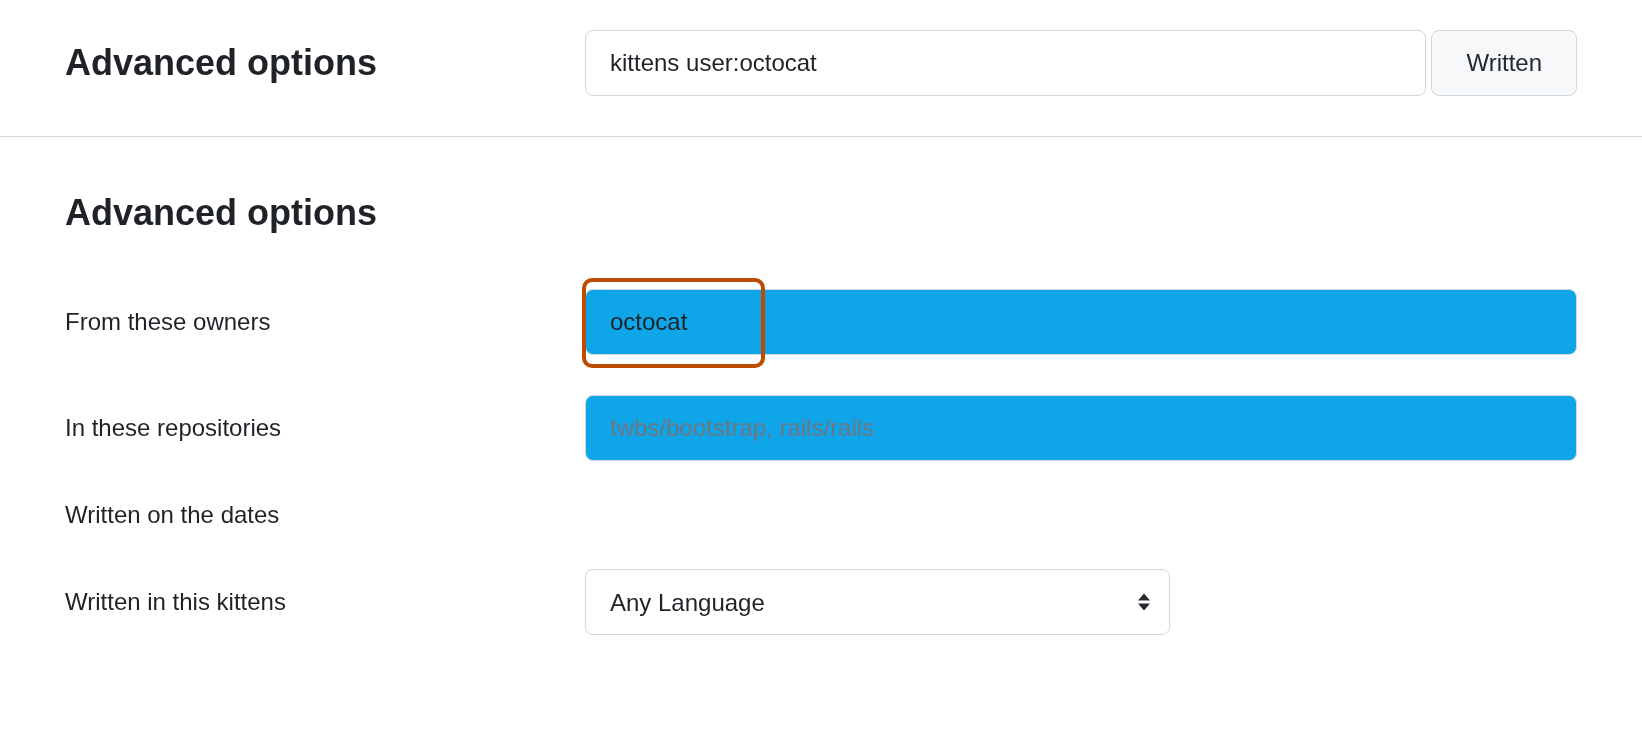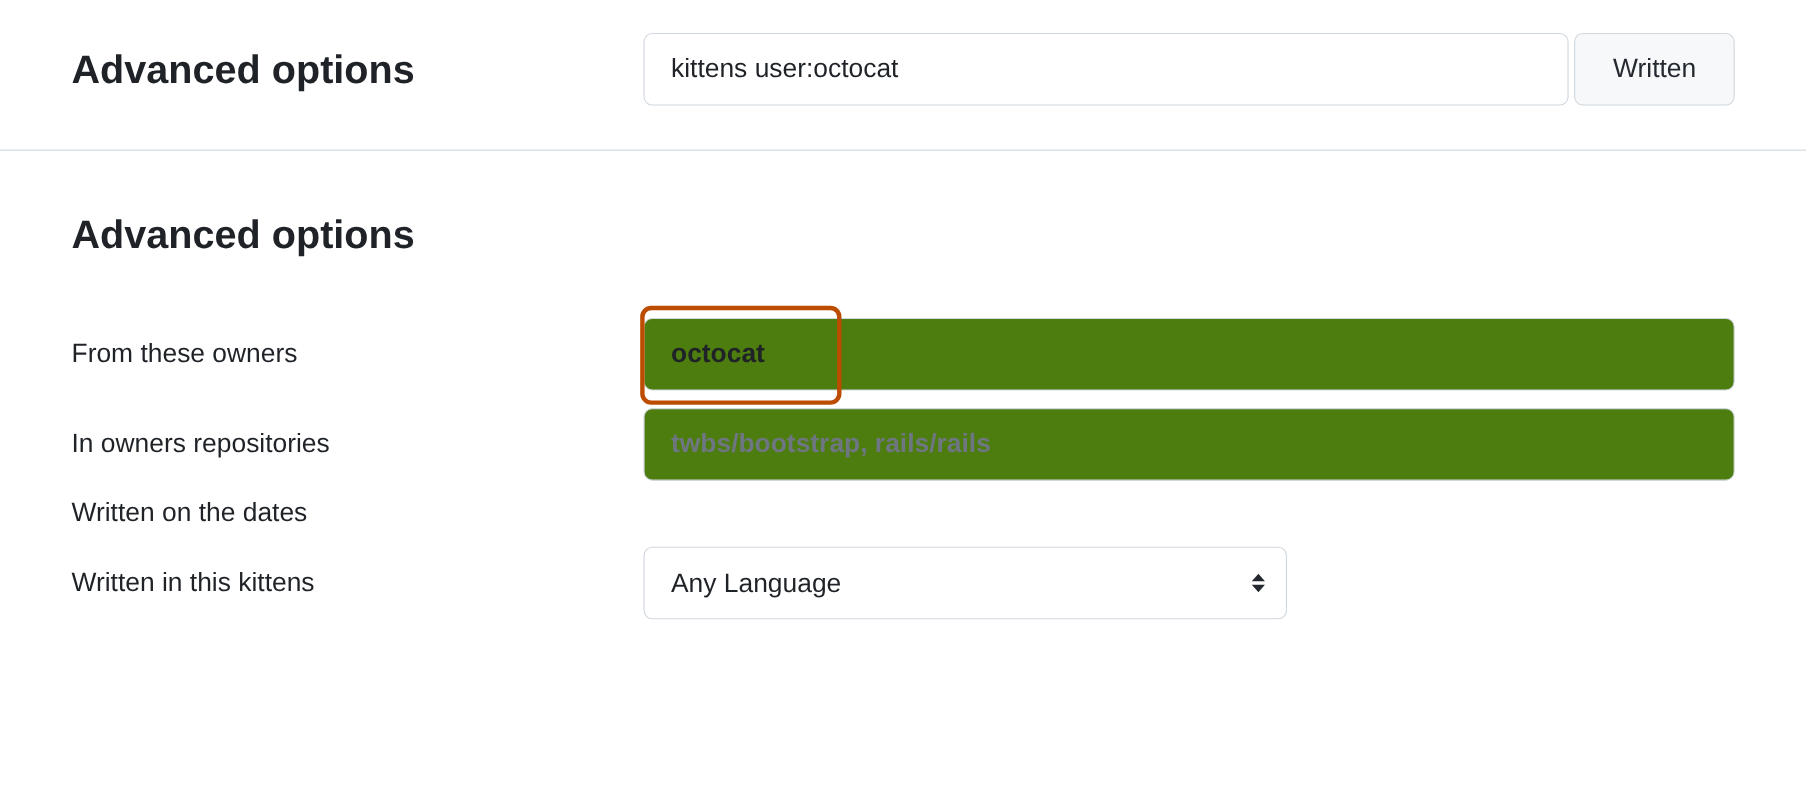--- a/index.html
+++ b/index.html
@@ -60,43 +60,42 @@
     }
     .section-title {
       font-size: 36px;
       font-weight: 600;
       color: #1f2328;
       margin-bottom: 55px;
     }
     .option-row {
       display: flex;
       align-items: center;
-      margin-bottom: 16px;
+      margin-bottom: 40px;
     }
     .option-label {
       flex: 0 0 520px;
       font-size: 24px;
       color: #1f2328;
       font-weight: 400;
     }
     .option-input-wrap {
       flex: 1;
       position: relative;
     }
     .option-input {
       width: 100%;
       height: 66px;
       padding: 0 24px;
       font-size: 24px;
       color: #1f2328;
-      background: #4d7c0f;
+      background: #0ea5e9;
       border: 1px solid #d0d7de;
       border-radius: 8px;
       outline: none;
-      font-weight: bold;
     }
     .option-input::placeholder {
       color: #6e7781;
     }
     .highlight-box {
       position: absolute;
       left: -3px;
       top: -11px;
       width: 183px;
       height: 90px;
@@ -164,21 +163,21 @@
 
     <div class="option-row">
       <label class="option-label">From these owners</label>
       <div class="option-input-wrap">
         <input type="text" class="option-input" value="octocat" style="">
         <div class="highlight-box"></div>
       </div>
     </div>
 
     <div class="option-row">
-      <label class="option-label">In owners repositories</label>
+      <label class="option-label">In these repositories</label>
       <div class="option-input-wrap">
         <input type="text" class="option-input" placeholder="twbs/bootstrap, rails/rails" style="">
       </div>
     </div>
 
     <div class="option-row">
       <label class="option-label">Written on the dates</label>
     </div>
 
     <div class="option-row">

